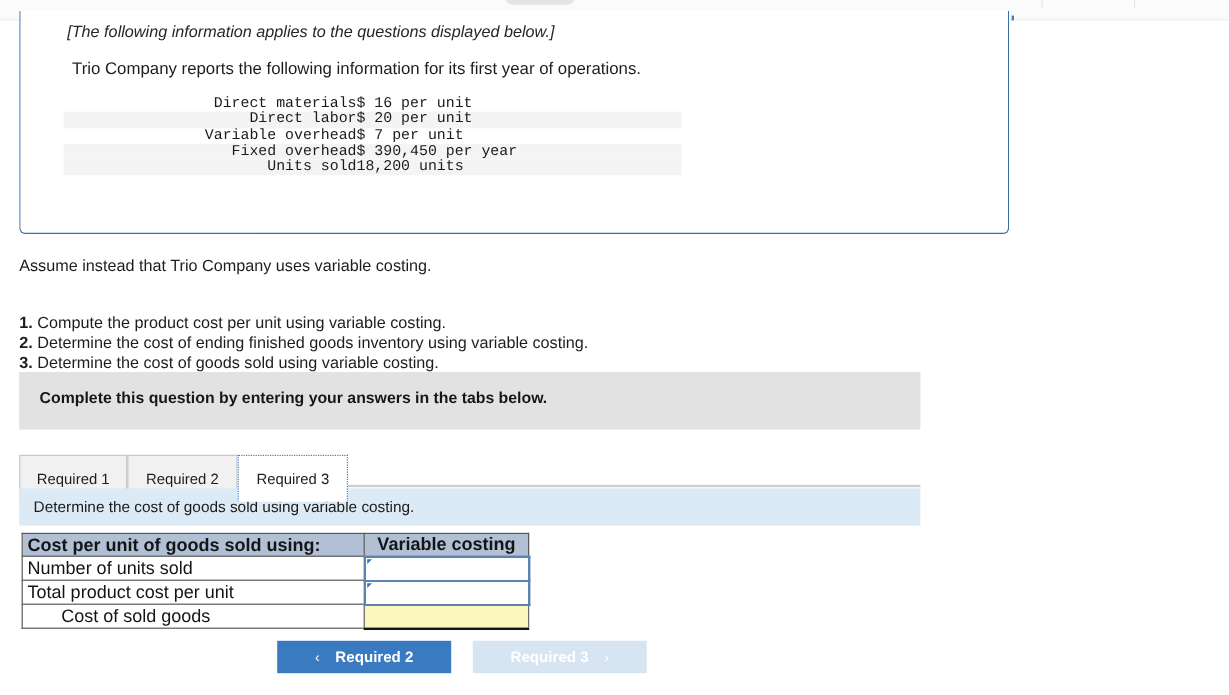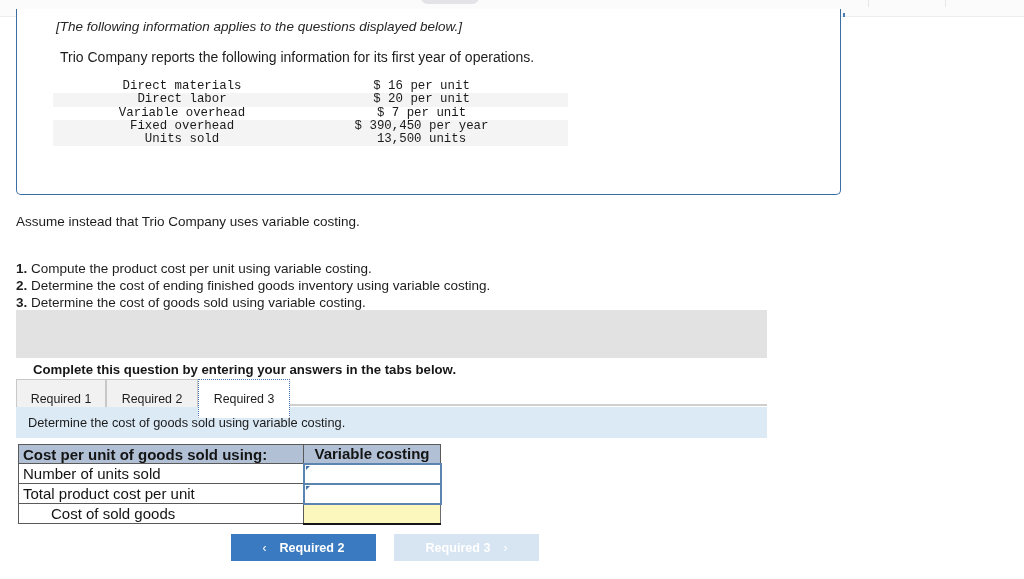--- a/index.html
+++ b/index.html
@@ -85,22 +85,22 @@
     font-family: "Liberation Mono", "DejaVu Sans Mono", monospace;
     font-size: 12.4px;
     color: #1a1a1a;
   }
   #facts-table td {
     padding: 0 0 0 0;
     height: 13.3px;
     line-height: 13.3px;
     white-space: pre;
   }
-  #facts-table td.lbl { padding-left: 14px; text-align: center; }
-  #facts-table td.val { text-align: center; padding-right: 22px; }
+  #facts-table td.lbl { padding-left: 14px; text-align: right; }
+  #facts-table td.val { text-align: left; padding-right: 22px; }
   #facts-table tr.alt { background: #f4f4f4; }
 
   
   #prompt-assume {
     position: absolute;
     left: 16px; top: 214px;
     font-size: 13.5px;
     color: #1d1d1d;
     white-space: nowrap;
   }
@@ -125,21 +125,20 @@
     background: #e2e2e2;
     box-sizing: border-box;
   }
   #complete-banner .txt {
     position: absolute;
     left: 17px; top: 14px;
     font-size: 13.2px;
     font-weight: bold;
     color: #171717;
     white-space: nowrap;
-    margin-top: 38px;
   }
 
   
   #tab-strip {
     position: absolute;
     left: 16px; top: 365px;
     width: 751px; height: 41px;
   }
   .tab {
     position: absolute;
@@ -301,21 +300,21 @@
       <tr>
         <td class="lbl">Variable overhead</td>
         <td class="val">$ 7 per unit</td>
       </tr>
       <tr class="alt">
         <td class="lbl">Fixed overhead</td>
         <td class="val">$ 390,450 per year</td>
       </tr>
       <tr class="alt">
         <td class="lbl">Units sold</td>
-        <td class="val">13,500 units</td>
+        <td class="val">18,200 units</td>
       </tr>
     </tbody>
   </table>
 </div>
 
 <div id="prompt-assume">Assume instead that Trio Company uses variable costing.</div>
 
 <div id="req-list">
   <div class="req-line"><span class="req-num">1.</span><span> Compute the product cost per unit using variable costing.</span></div>
   <div class="req-line"><span class="req-num">2.</span><span> Determine the cost of ending finished goods inventory using variable costing.</span></div>

